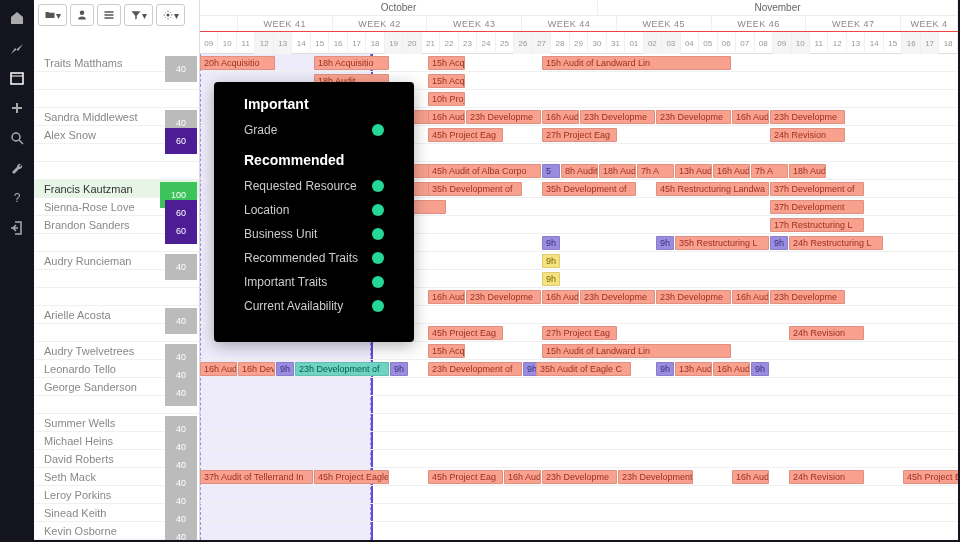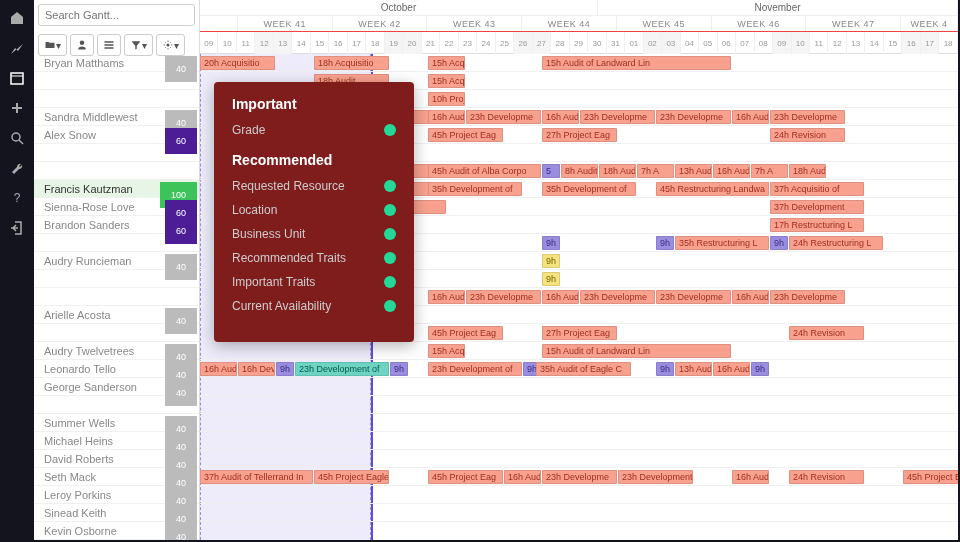--- a/index.html
+++ b/index.html
@@ -33,21 +33,21 @@
 .day.wkd { background: #f5f5f5; }
 .gantt-body { position: absolute; top: 54px; left: 0; right: 0; bottom: 0; }
 .gantt-row { height: 18px; border-bottom: 1px solid #f0f0f0; position: relative; }
 .bar { position: absolute; height: 14px; top: 2px; border-radius: 1px; font-size: 9px; color: #a03020; padding: 0 3px; display: flex; align-items: center; overflow: hidden; white-space: nowrap; border: 1px solid rgba(0,0,0,0.1); }
 .bar.orange { background: #f9a18f; }
 .bar.purple { background: #9a8de0; color: #3a2e80; }
 .bar.yellow { background: #f5e380; color: #7a6500; }
 .bar.teal { background: #6dd4c4; color: #0a5a4a; }
 .sel-overlay { position: absolute; top: 0; bottom: 0; background: rgba(140,130,220,0.15); pointer-events: none; border-left: 1px dashed #9a8de0; border-right: 1px dashed #9a8de0; }
 .today-line { position: absolute; top: 0; bottom: 0; width: 2px; background: #5a4de0; pointer-events: none; }
-.popover { position: absolute; background: #7f1d1d; color: #fff; border-radius: 4px; padding: 14px 18px; width: 200px; z-index: 100; box-shadow: 0 4px 16px rgba(0,0,0,0.3); }
+.popover { position: absolute; background: #000000; color: #fff; border-radius: 4px; padding: 14px 30px; width: 200px; z-index: 100; box-shadow: 0 4px 16px rgba(0,0,0,0.3); }
 .popover h4 { font-size: 14px; font-weight: 600; margin-bottom: 6px; }
 .popover .sect { margin-bottom: 10px; }
 .popover .row { display: flex; align-items: center; justify-content: space-between; padding: 5px 0; font-size: 12px; color: #ccc; }
 .popover .dot { width: 12px; height: 12px; border-radius: 50%; background: #24d896; }
 .right-border { position: absolute; right: 0; top: 0; width: 2px; height: 542px; background: #14141e; }
 .bottom-border { position: absolute; left: 34px; right: 0; bottom: 0; height: 2px; background: #14141e; }
 </style>
 </head>
 <body>
 
@@ -91,23 +91,20 @@
     </div>
   <div class="icon">
       <svg viewBox="0 0 16 16">
         <path d="M6 2h6v12H6M2 8h7M7 5l-3 3 3 3" fill="none" stroke="currentColor" stroke-width="1.5"></path>
       </svg>
     </div>
 </div>
 
 <div class="main">
   <div class="left-panel">
-    <div class="search-wrap">
-      <input class="search" placeholder="Search Gantt..." style="">
-    </div>
     <div class="toolbar">
       <div class="tbtn"><svg viewBox="0 0 16 16">
             <path d="M2 4h4l1 1h7v7H2z"></path>
           </svg>▾</div>
       <div class="tbtn">
           <svg viewBox="0 0 16 16">
             <circle cx="8" cy="5" r="3"></circle>
             <path d="M3 14c0-3 2-4 5-4s5 1 5 4"></path>
           </svg>
         </div>
@@ -119,21 +116,21 @@
       <div class="tbtn"><svg viewBox="0 0 16 16">
             <path d="M2 3h12l-5 6v4l-2 1v-5z"></path>
           </svg>▾</div>
       <div class="tbtn"><svg viewBox="0 0 16 16">
             <circle cx="8" cy="8" r="2"></circle>
             <path d="M8 2v2M8 12v2M2 8h2M12 8h2M4 4l1 1M11 11l1 1M4 12l1-1M11 5l1-1" stroke="currentColor"></path>
           </svg>▾</div>
     </div>
     <div class="res-list" id="res-list">
         <div class="res-row">
-          <div class="res-name">Bryan Matthams</div>
+          <div class="res-name">Traits Matthams</div>
           <div class="res-badge ">40</div>
         </div>
         <div class="res-row">
           <div class="res-name"></div>
         </div>
         <div class="res-row">
           <div class="res-name"></div>
         </div>
         <div class="res-row">
           <div class="res-name">Sandra Middlewest</div>
@@ -330,21 +327,21 @@
           <div class="bar orange" style="left: 475px; width: 37px;">13h Audit</div>
           <div class="bar orange" style="left: 513px; width: 37px;">16h Audit</div>
           <div class="bar orange" style="left: 551px; width: 37px;">7h A</div>
           <div class="bar orange" style="left: 589px; width: 37px;">18h Audit</div>
         </div>
         <div class="gantt-row">
           <div class="bar orange" style="left: 171px; width: 75px;">narine</div>
           <div class="bar orange" style="left: 228px; width: 94px;">35h Development of</div>
           <div class="bar orange" style="left: 342px; width: 94px;">35h Development of</div>
           <div class="bar orange" style="left: 456px; width: 113px;">45h Restructuring Landwa</div>
-          <div class="bar orange" style="left: 570px; width: 94px;">37h Acquisitio of</div>
+          <div class="bar orange" style="left: 570px; width: 94px;">37h Development of</div>
         </div>
         <div class="gantt-row">
           <div class="bar orange" style="left: 171px; width: 75px;">f Projec</div>
           <div class="bar orange" style="left: 570px; width: 94px;">37h Development</div>
         </div>
         <div class="gantt-row">
           <div class="bar orange" style="left: 570px; width: 94px;">17h Restructuring L</div>
         </div>
         <div class="gantt-row">
           <div class="bar purple" style="left: 190px; width: 18px;">9h U</div>

